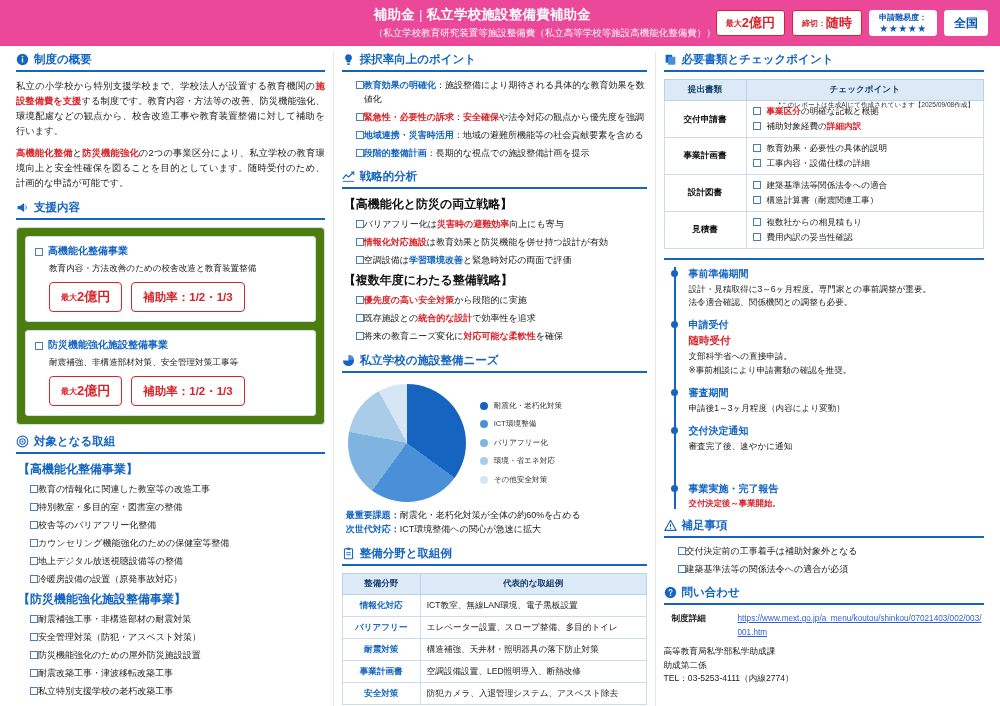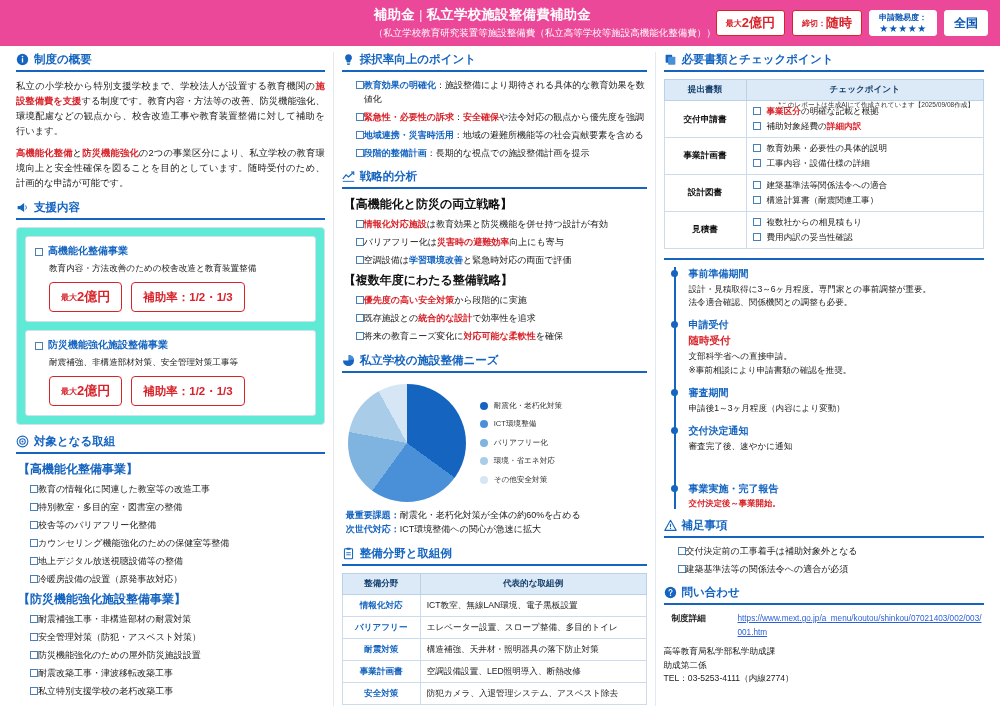--- a/index.html
+++ b/index.html
@@ -54,21 +54,21 @@
   .sec-h .ico { width:13px; height:13px; display:inline-flex; align-items:center; justify-content:center; flex:0 0 13px; }
   .sec-h .ico svg { display:block; }
   .sec-rule { height: 2px; background: #1565c0; margin-bottom: 7px; }
 
   
   .para { font-size: 9.3px; line-height: 1.62; margin-bottom: 7px; text-align: justify; }
   .r { color:#d8232a; font-weight:bold; }
   .b { color:#1565c0; font-weight:bold; }
 
   
-  .sup-wrap { background:#5eead4; border:1px solid #cfe0f0; border-radius:4px; padding:8px; }
+  .sup-wrap { background:#4d7c0f; border:1px solid #cfe0f0; border-radius:4px; padding:8px; }
   .sup-card { background:#fff; border:1px solid #cfe0f0; border-radius:3px; padding:7px 9px 9px 9px; }
   .sup-card + .sup-card { margin-top: 8px; }
   .sup-title { font-size: 10px; font-weight:bold; color:#1565c0; display:flex; align-items:center; gap:5px; }
   .sup-desc { font-size: 8.6px; margin: 5px 0 7px 14px; color:#222; }
   .pill-row { display:flex; gap: 9px; margin-left: 14px; }
   .pill {
     border: 1.5px solid #d8232a; border-radius: 4px; color:#d8232a;
     height: 30px; display:flex; align-items:center; justify-content:center;
     padding: 0 11px; white-space:nowrap; font-weight:bold;
   }
@@ -361,25 +361,25 @@
               </svg>
           </span>
           <span>戦略的分析</span>
         </div>
         <div class="sec-rule"></div>
 
         <div class="grp-label dark">【高機能化と防災の両立戦略】</div>
         <div class="chk-list">
           <div class="chk">
               <span class="cb"></span>
+              <span><span>バリアフリー化は</span><span class="r">災害時の避難効率</span><span>向上にも寄与</span></span>
+            </div>
+          <div class="chk">
+              <span class="cb"></span>
               <span><span class="r">情報化対応施設</span><span>は教育効果と防災機能を併せ持つ設計が有効</span></span>
-            </div>
-          <div class="chk">
-              <span class="cb"></span>
-              <span><span>バリアフリー化は</span><span class="r">災害時の避難効率</span><span>向上にも寄与</span></span>
             </div>
           <div class="chk">
               <span class="cb"></span>
               <span><span>空調設備は</span><span class="b">学習環境改善</span><span>と緊急時対応の両面で評価</span></span>
             </div>
         </div>
 
         <div class="grp-label dark">【複数年度にわたる整備戦略】</div>
         <div class="chk-list">
           <div class="chk">

